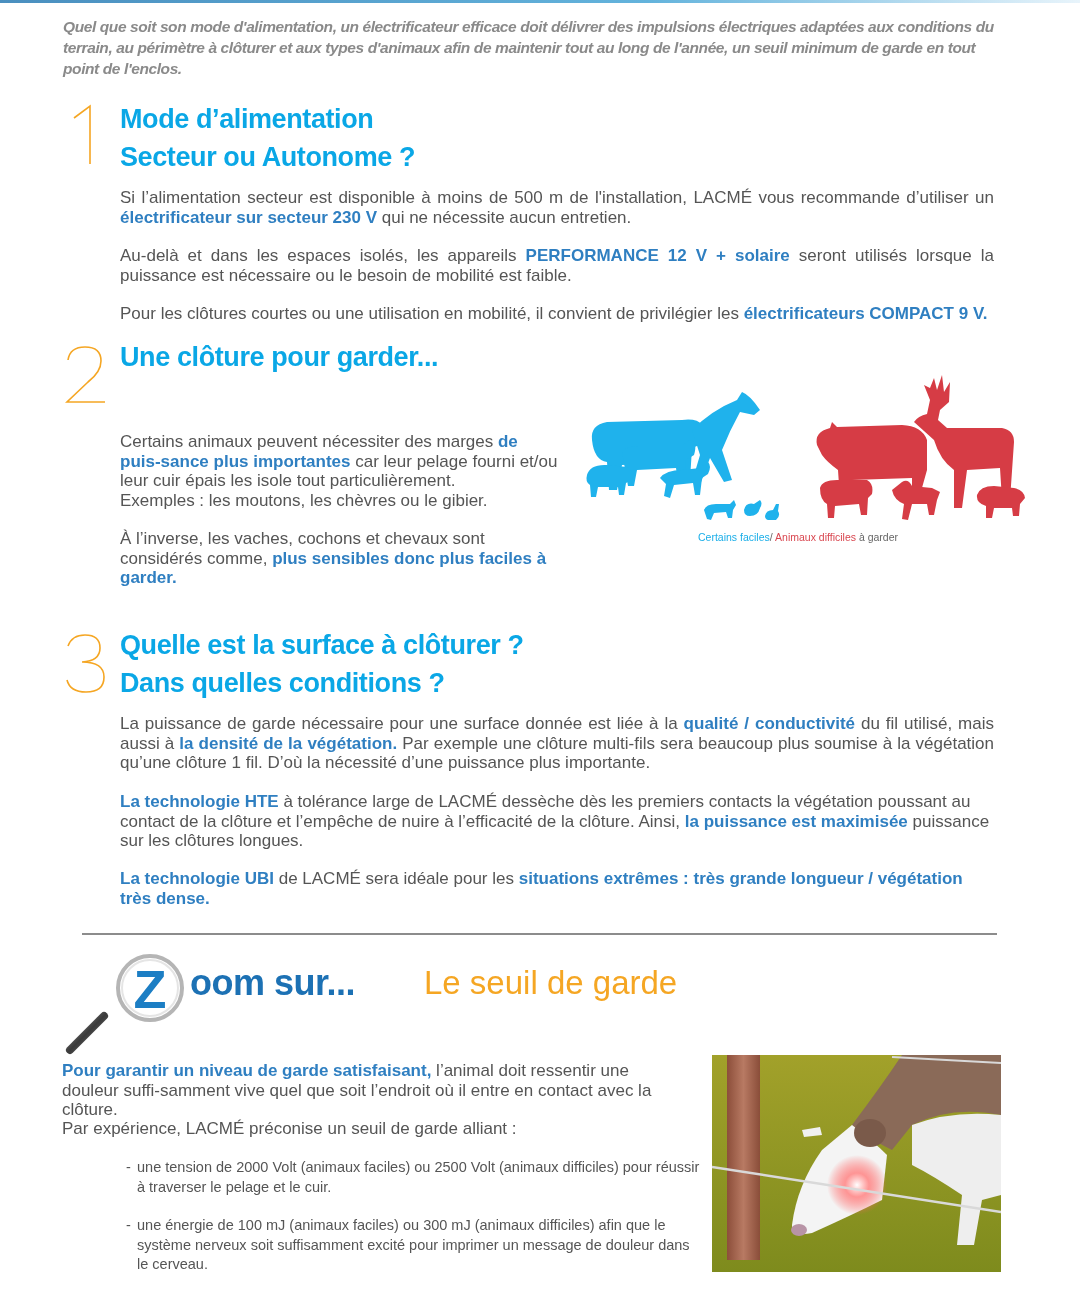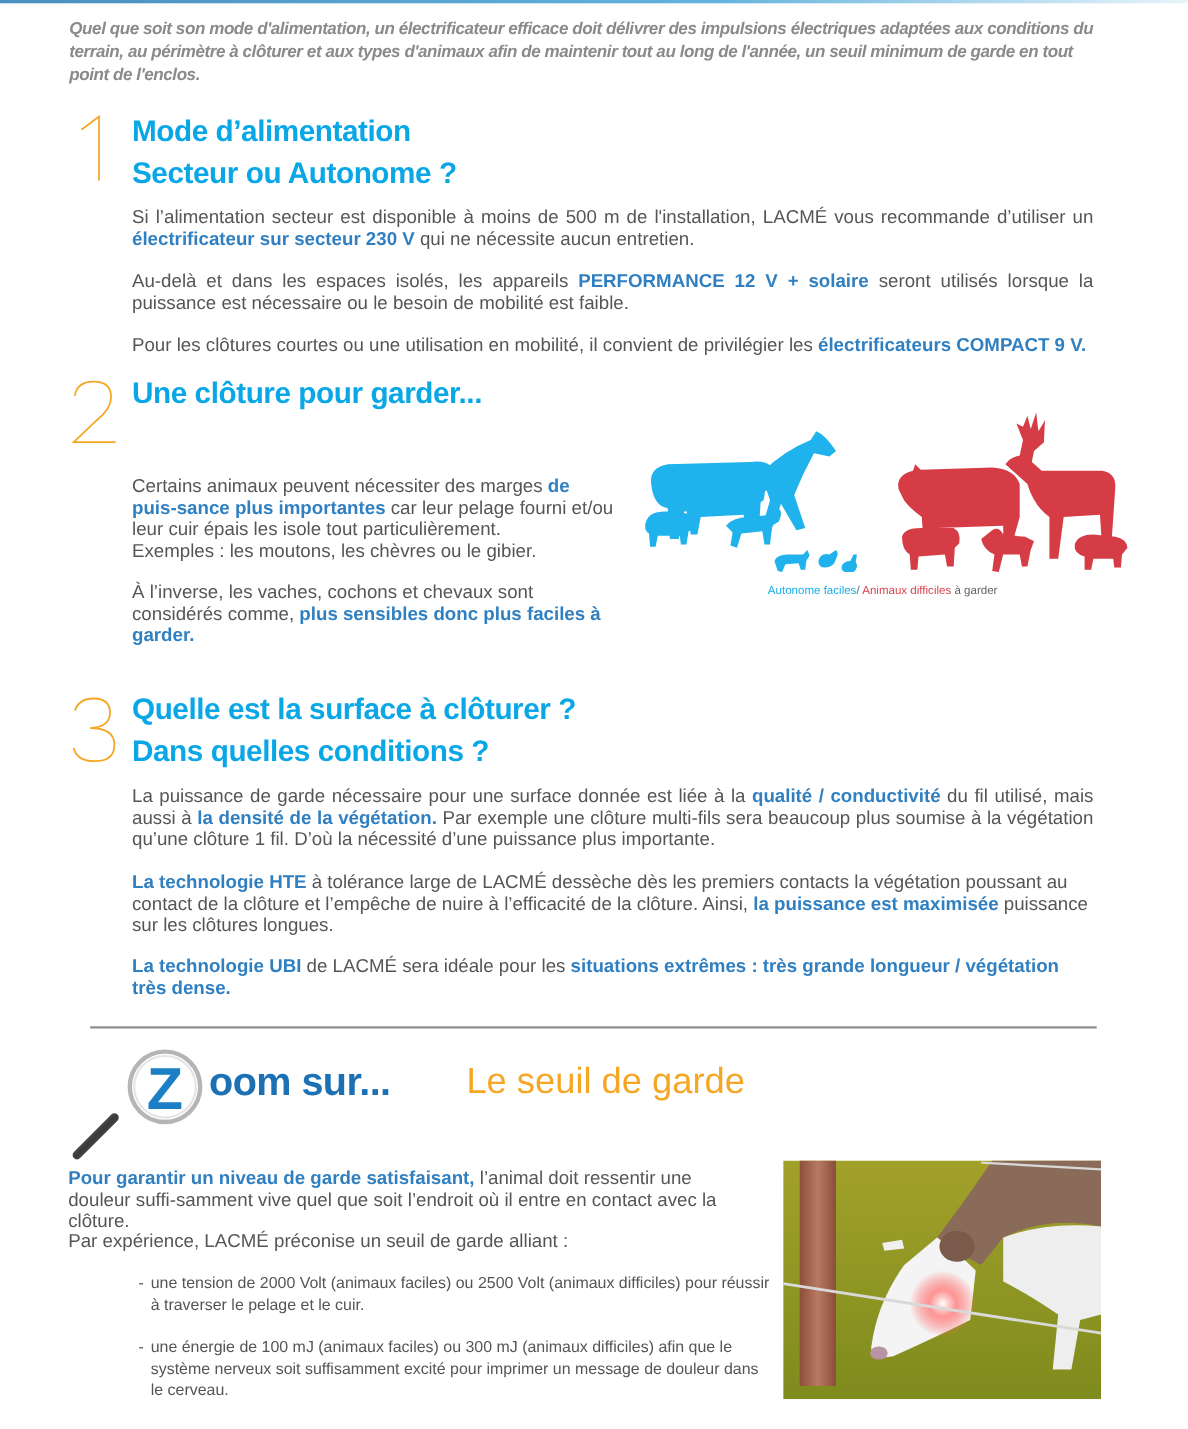--- a/index.html
+++ b/index.html
@@ -100,21 +100,21 @@
     <path d="M332 52 Q336 46 345 44 L348 30 L342 15 L348 18 L352 8 L355 20 L360 5 L362 22 L368 12 L367 32 L358 40 L356 50 L365 58 L420 58 Q432 60 432 72 L428 130 L420 130 L418 98 L385 100 L380 138 L372 138 L372 100 Q358 90 352 70 Z"></path>
 
     <path d="M238 118 Q240 110 255 110 L285 110 Q292 114 290 124 L286 128 L285 145 L279 145 L277 134 L253 136 L252 148 L246 148 L245 134 Q238 130 238 118 Z"></path>
 
     <path d="M310 120 L320 112 Q326 108 330 116 L350 118 L358 122 L355 130 L352 145 L347 145 L345 134 L330 134 L326 150 L320 149 L322 134 Q312 130 310 120 Z"></path>
 
     <path d="M395 125 Q398 116 412 116 L432 118 Q442 120 443 128 L438 134 L437 146 L431 146 L430 138 L412 138 L410 148 L404 148 L404 136 Q394 133 395 125 Z"></path>
   </g>
 </svg>
 <div class="caption">
-  <span class="cap-easy">Autonome faciles</span><span>/ </span><span class="cap-hard">Animaux difficiles</span><span> à garder</span>
+  <span class="cap-easy">Certains faciles</span><span>/ </span><span class="cap-hard">Animaux difficiles</span><span> à garder</span>
 </div>
 
 <div class="num" style="left:64px; top:632px;">
   <svg width="44" height="62" viewBox="0 0 44 62">
     <path d="M4 14 Q8 3 21 3 Q36 3 36 16 Q36 29 18 30 Q40 30 40 45 Q40 60 22 60 Q6 60 3 48" fill="none" stroke="#f5a623" stroke-width="1.6"></path>
   </svg>
 </div>
 <div class="h" style="top:626px;">
   <div>Quelle est la surface à clôturer ?</div>
   <div>Dans quelles conditions ?</div>

